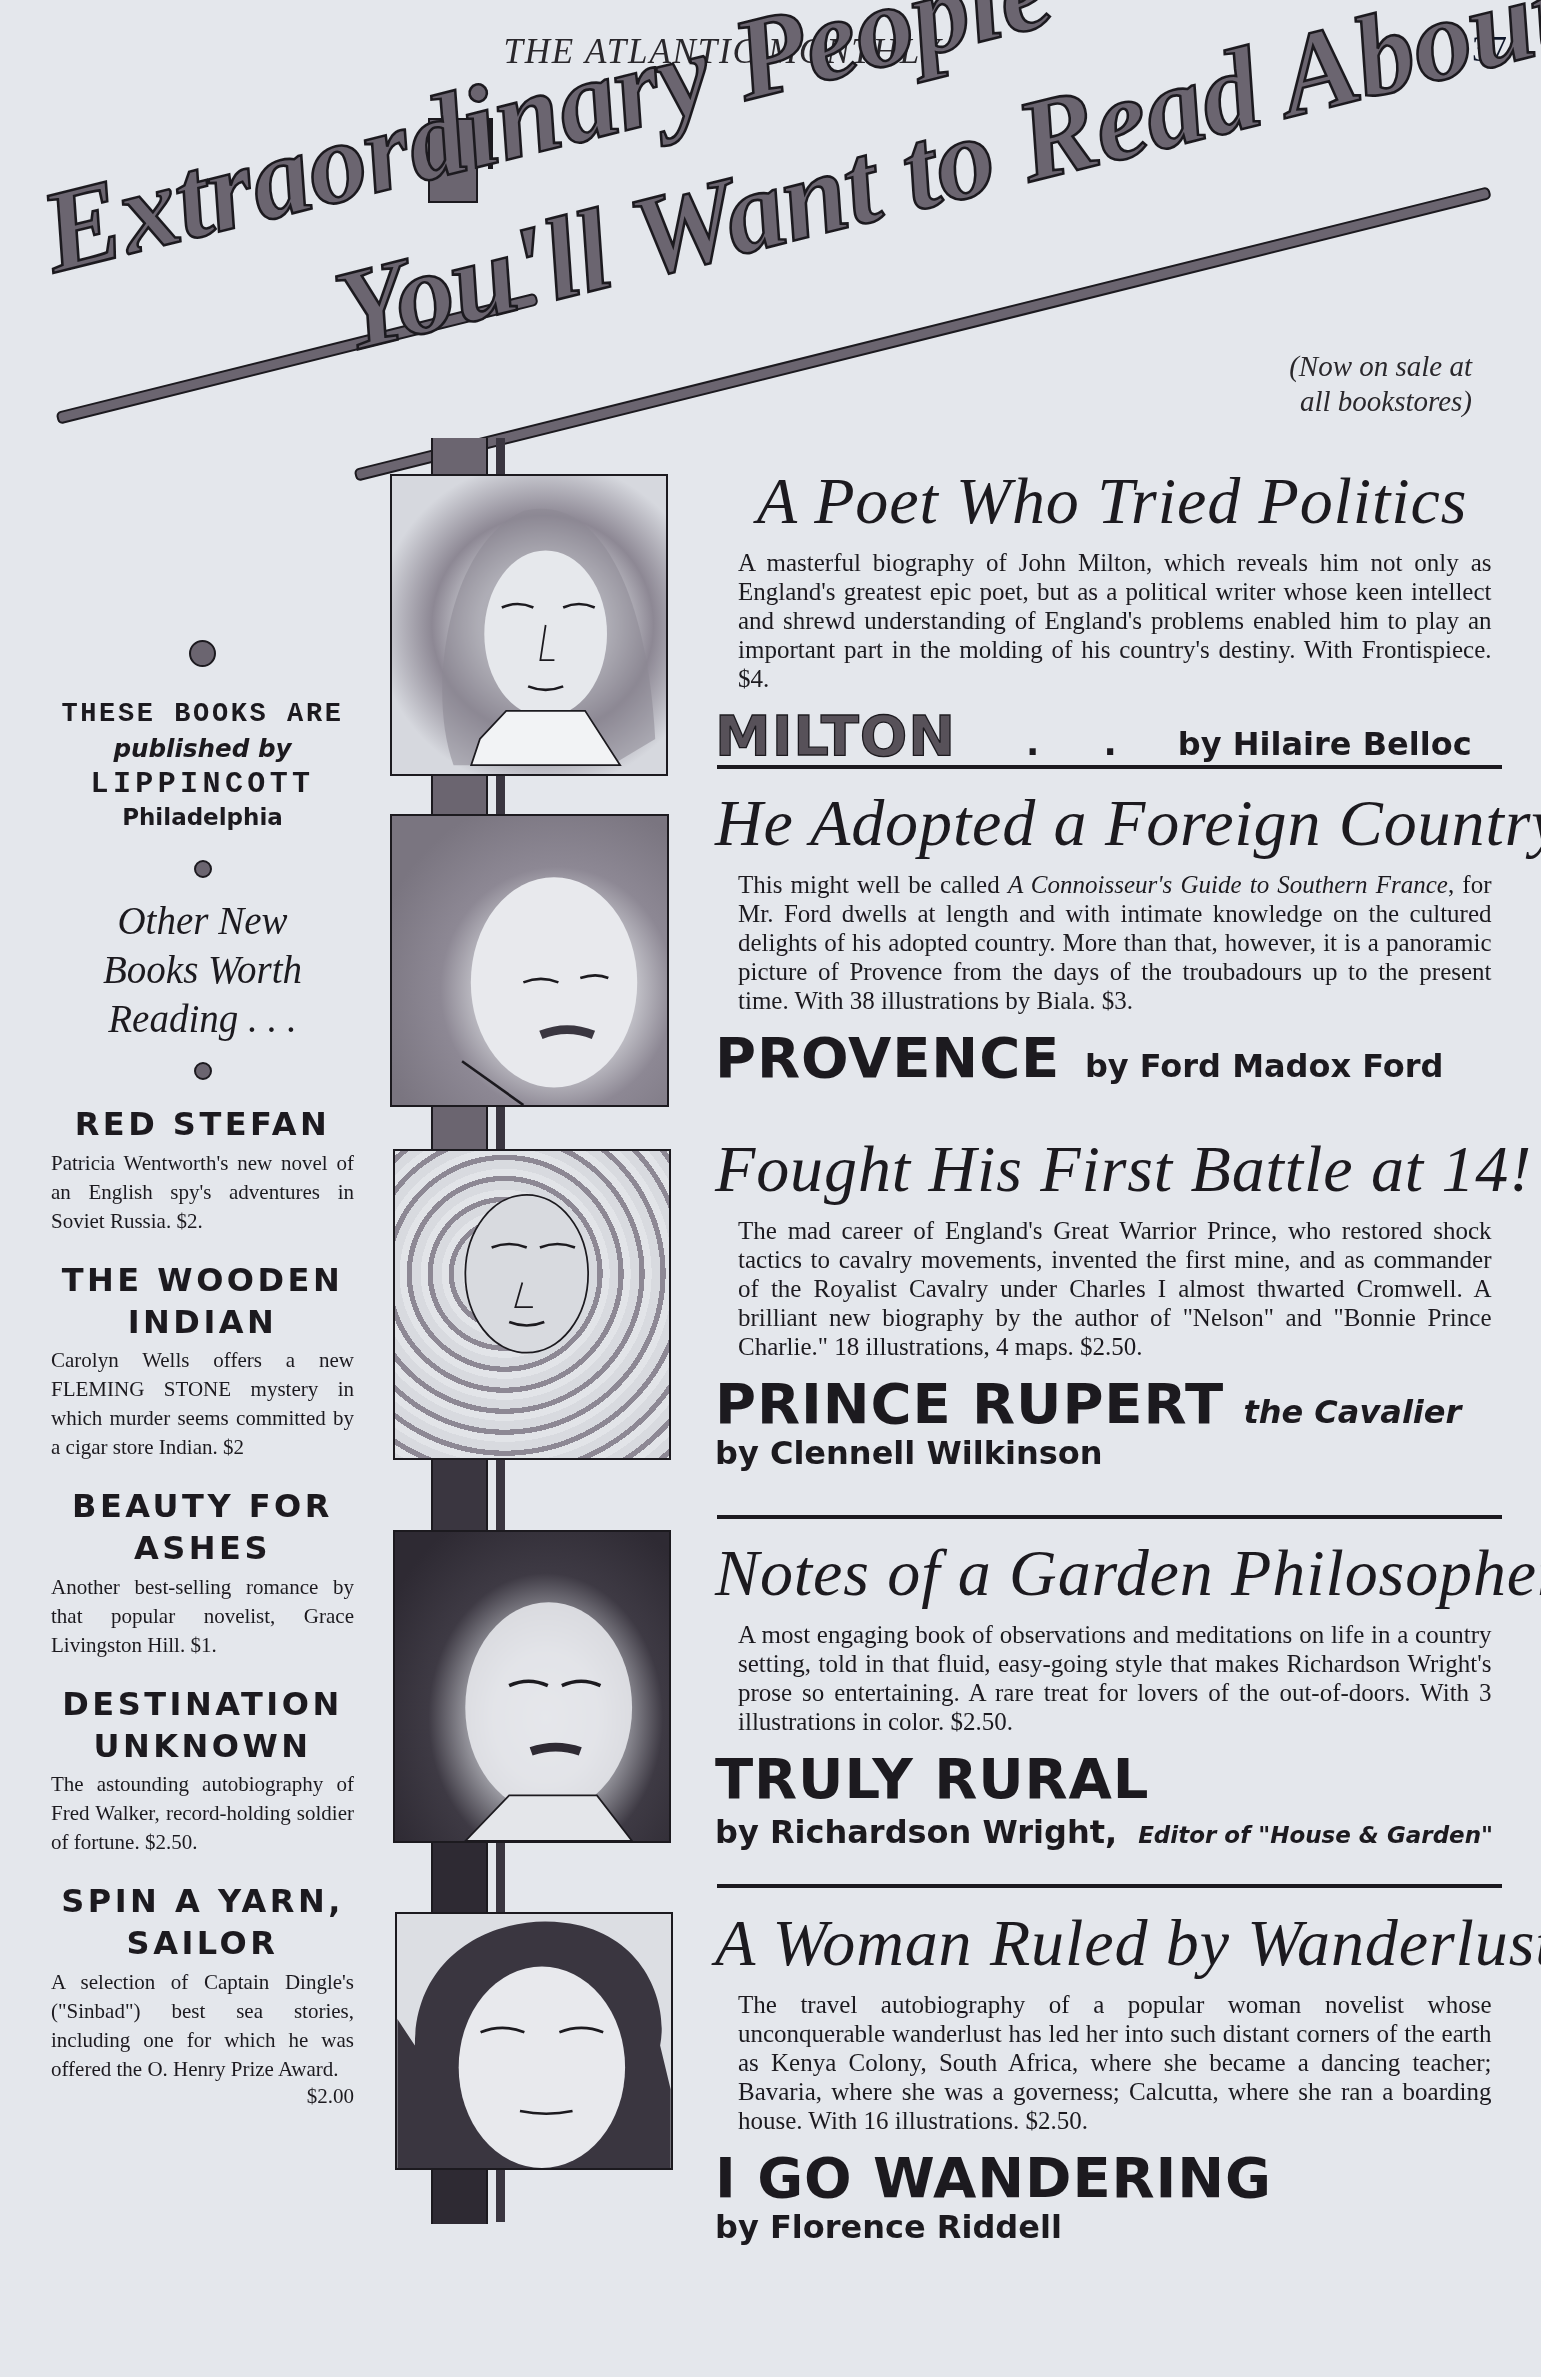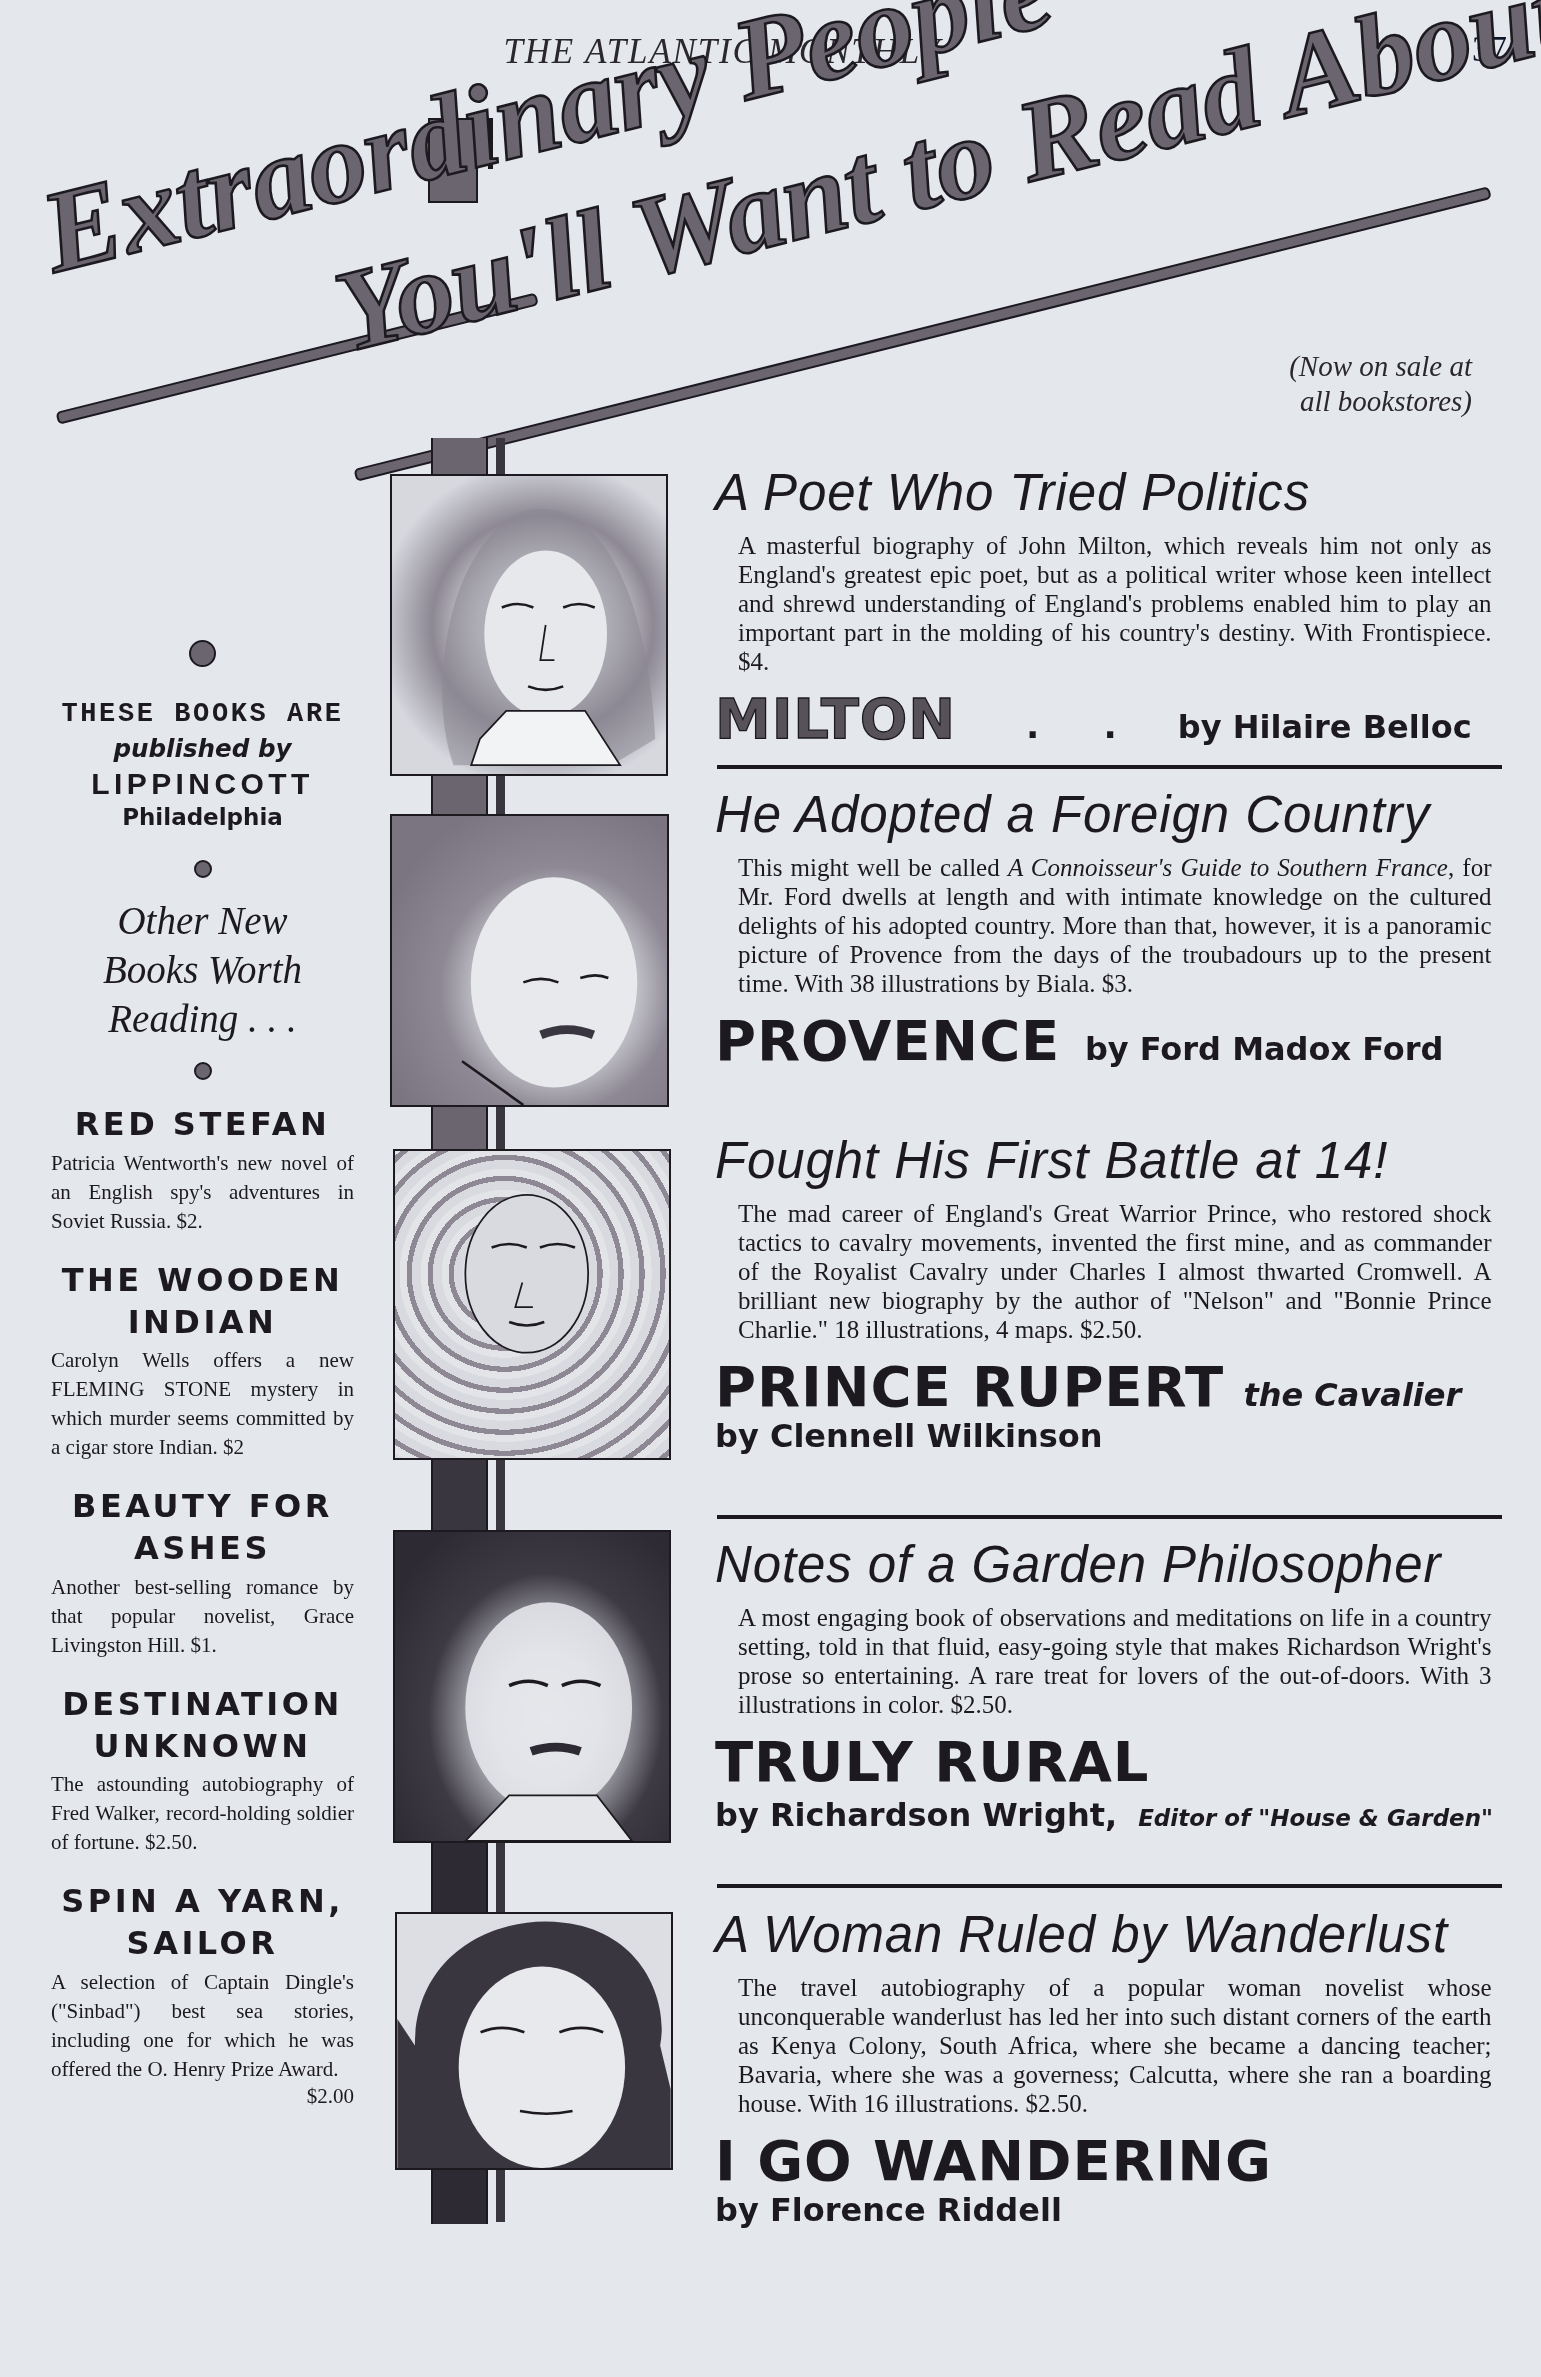--- a/index.html
+++ b/index.html
@@ -52,30 +52,30 @@
     border: 2.6px solid #1c1a1f; overflow: hidden;
     background: radial-gradient(ellipse at 55% 45%, #eef0f3 0%, #d6d8de 32%, #8f8a96 55%, #6b6570 80%);
   }
   .portrait svg { width: 100%; height: 100%; display: block; }
   
   .sidebar { left: 51px; top: 640px; width: 303px; text-align: center; }
   .dot { width: 23px; height: 23px; border-radius: 50%; background: #6b6570; border: 2.6px solid #1c1a1f; margin: 0 auto; }
   .dot.small { width: 14px; height: 14px; }
   .pub-line1 { font-family: Liberation Mono, monospace; font-weight: bold; font-size: 27px; letter-spacing: 2.6px; margin-top: 32px; }
   .pub-line2 { font-family: "DejaVu Sans", sans-serif; font-weight: bold; font-style: italic; font-size: 24.6px; margin-top: 5.3px; }
-  .pub-line3 { font-family: Liberation Sans, sans-serif; font-weight: bold; font-size: 30px; letter-spacing: 4.4px; margin-top: 3.5px; }
+  .pub-line3 { font-family: Liberation Mono, monospace; font-weight: bold; font-size: 30px; letter-spacing: 4.4px; margin-top: 3.5px; }
   .pub-line4 { font-family: "DejaVu Sans", sans-serif; font-weight: bold; font-size: 23px; margin-top: 3.5px; }
   .other-new { font-family: "Liberation Serif", serif; font-style: italic; font-size: 39px; line-height: 49px; margin: 17.5px 0 19.3px; }
   .side-book { margin-top: 23px; }
   .side-title { font-family: "DejaVu Sans", sans-serif; font-weight: bold; font-size: 32px; letter-spacing: 3.5px; line-height: 42px; }
   .side-desc { font-family: "Liberation Serif", serif; font-size: 21px; line-height: 29px; text-align: justify; text-align-last: left; margin-top: 3.5px; }
   .side-price-right { text-align: right; font-family: "Liberation Serif", serif; font-size: 21px; }
   
   .book { left: 715px; width: 794px; }
-  .book-heading { font-family: Liberation Sans, sans-serif; font-style: italic; font-size: 51px; white-space: nowrap; letter-spacing: 0.9px; }
+  .book-heading { font-family: Liberation Serif, serif; font-style: italic; font-size: 66px; white-space: nowrap; letter-spacing: 0.9px; text-align: center; }
   .book-desc { font-family: "Liberation Serif", serif; font-size: 25px; line-height: 29px; text-align: justify; margin: 8.8px 17.5px 0 23px; }
   .book-desc em { font-style: italic; }
   .book-title-row { margin-top: 12.3px; white-space: nowrap; display: flex; align-items: baseline; }
   .book-title { font-family: "DejaVu Sans", sans-serif; font-weight: bold; font-size: 56px; letter-spacing: 0.9px; line-height: 61px; }
   .book-title.gray { color: #575159; -webkit-text-stroke: 1.3px #1c1a1f; }
   .book-byline { font-family: "DejaVu Sans", sans-serif; font-weight: bold; font-size: 32px; }
   .book-sub { font-family: "DejaVu Sans", sans-serif; font-weight: bold; font-style: italic; font-size: 32px; margin-left: 19.3px; }
   .editor-note { font-family: "DejaVu Sans", sans-serif; font-weight: bold; font-style: italic; font-size: 23px; margin-left: 21px; }
   .dots { font-family: "DejaVu Sans", sans-serif; font-weight: bold; font-size: 35px; margin: 0 35px 0 70px; letter-spacing: 26px; }
   .divider { left: 717px; width: 785px; height: 3.5px; background: #1c1a1f; }

